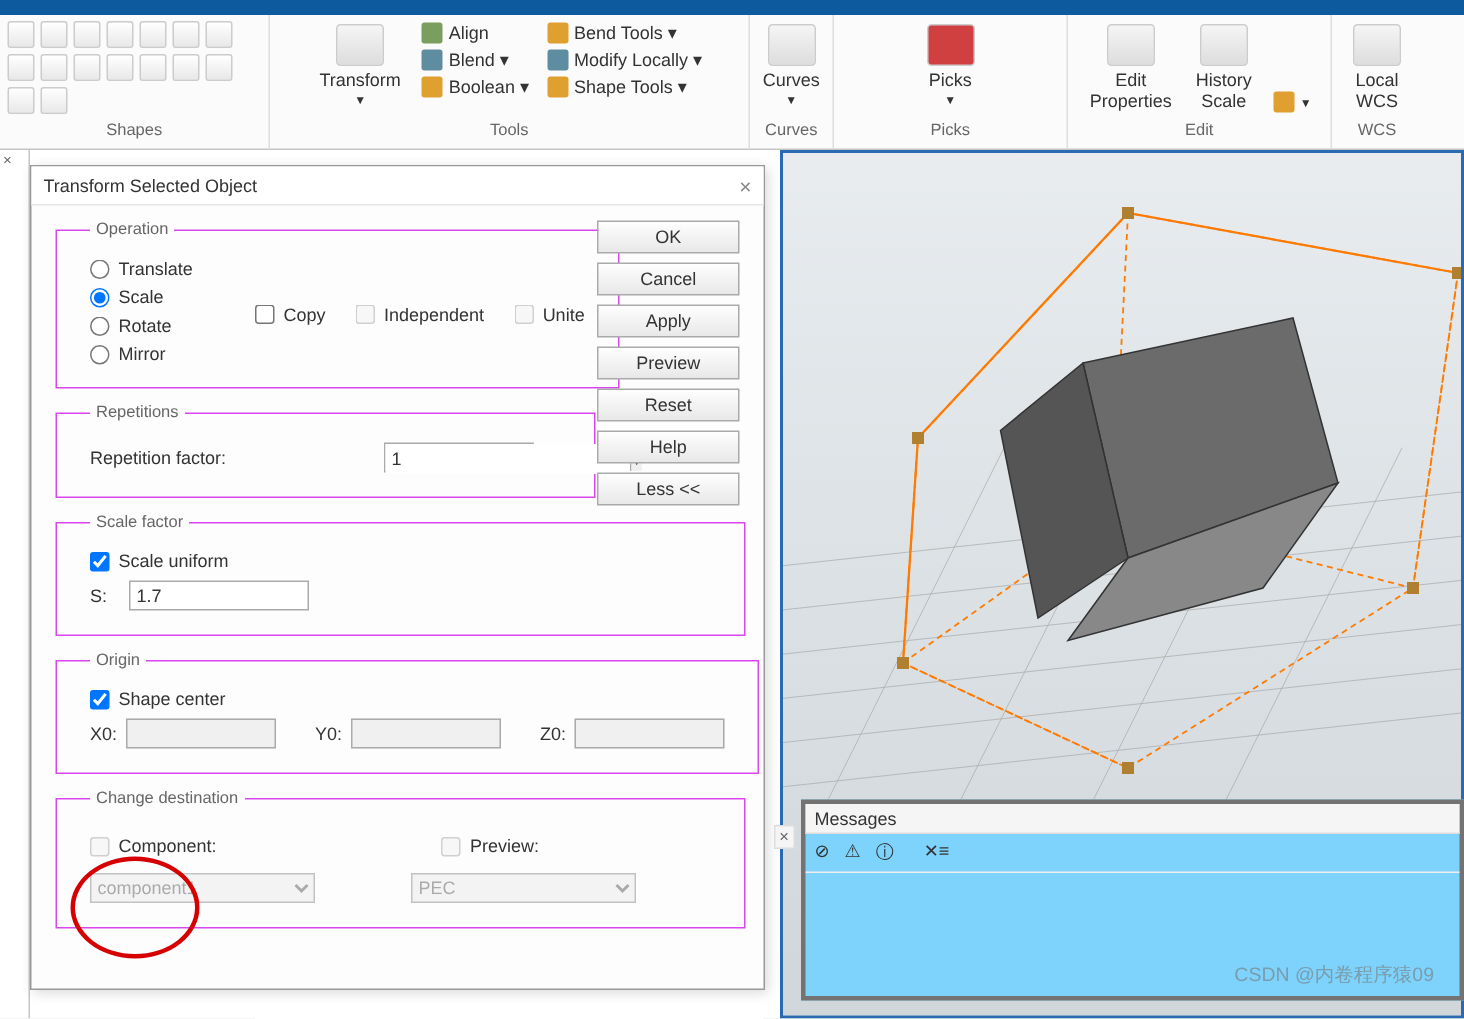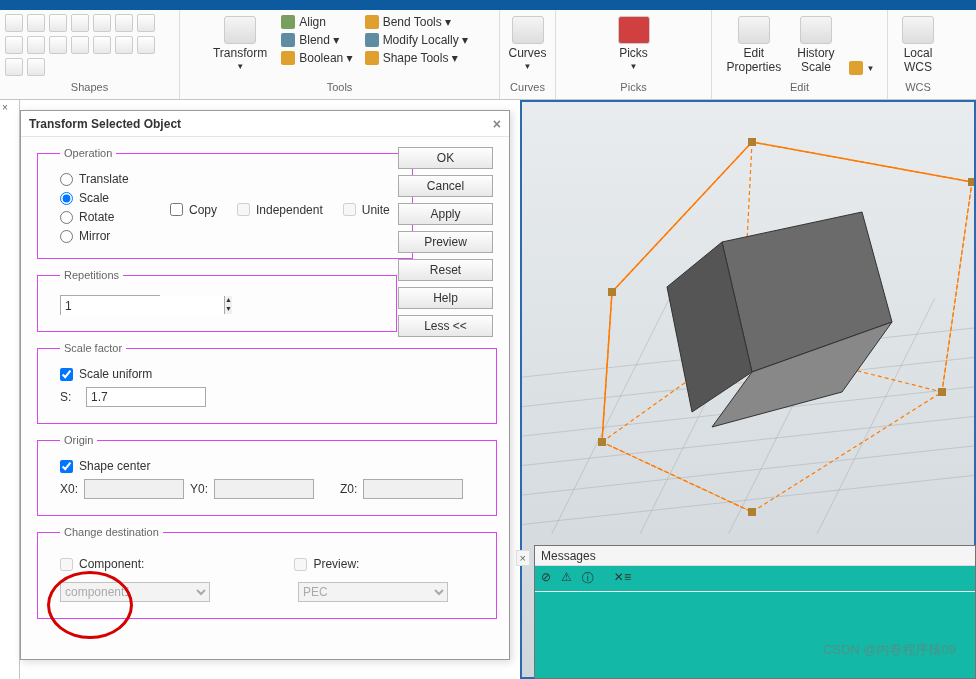--- a/index.html
+++ b/index.html
@@ -13,42 +13,42 @@
 .bigbtn{display:flex;flex-direction:column;align-items:center;gap:2px;padding:2px 6px;color:#666}
 .bigbtn .bigi{width:32px;height:28px;background:linear-gradient(#f5f5f5,#ddd);border:1px solid #ccc;border-radius:3px}
 .menucol{display:flex;flex-direction:column;gap:2px;font-size:11px;color:#444}
 .menucol div{display:flex;align-items:center;gap:4px;padding:1px 4px}
 .mi{width:14px;height:14px;background:#e0a030;border-radius:2px}
 .mi.b{background:#7a9e5e}.mi.c{background:#5e8ca0}.mi.d{background:#c05050}
 .content{display:flex;height:calc(100% - 100px)}
 .sidebar{width:20px;background:#fff;border-right:1px solid #c5c5c5}
 .sidebar .x{font-size:10px;padding:2px;color:#666}
 .dialog{position:absolute;left:20px;top:110px;width:490px;height:550px;background:#fdfdfd;border:1px solid #999;box-shadow:2px 2px 8px rgba(0,0,0,.15)}
-.dlg-title{height:26px;background:#fff;border-bottom:1px solid #e5e5e5;display:flex;align-items:center;justify-content:space-between;padding:0 8px;color:#888;font-weight:700}
+.dlg-title{height:26px;background:#fff;border-bottom:1px solid #e5e5e5;display:flex;align-items:center;justify-content:space-between;padding:0 8px;color:#888;font-weight:400}
 .dlg-title .close{font-size:14px;color:#888;cursor:pointer}
 .dlg-body{position:relative;padding:10px 16px}
 fieldset{border:1px solid #d946ef;padding:8px 22px 10px;margin-bottom:10px}
 legend{color:#666;padding:0 4px;font-size:11px}
 .radio,.check{display:flex;align-items:center;gap:6px;margin:5px 0}
 .radio input,.check input{width:13px;height:13px}
 .btns{position:absolute;right:16px;top:10px;display:flex;flex-direction:column;gap:6px}
 .btn{width:95px;height:22px;background:linear-gradient(#fefefe,#e8e8e8);border:1px solid #aaa;display:flex;align-items:center;justify-content:center;cursor:pointer}
 .row{display:flex;align-items:center;gap:6px;margin:6px 0}
 input[type=text]{border:1px solid #aaa;padding:2px 4px;height:20px}
 input[type=text]:disabled{background:#f0f0f0;color:#999}
 .spin{width:100px;height:20px;border:1px solid #aaa;display:flex}
 .spin input{border:none;flex:1;padding:0 4px}
 .spin .arrows{width:16px;border-left:1px solid #aaa;display:flex;flex-direction:column}
 .spin .arrows div{flex:1;font-size:7px;text-align:center;line-height:8px;background:#f0f0f0;cursor:pointer}
 select{border:1px solid #aaa;height:20px;width:150px;background:#f0f0f0;color:#888}
 .viewport{flex:1;background:linear-gradient(#e8ecef,#d0d6da);position:relative;overflow:hidden;border:2px solid #2a6ab0}
 .grid{position:absolute;inset:0}
 .grid line{stroke:#aaa;stroke-width:0.5}
 .boxwrap{position:absolute;left:50px;top:10px}
-.messages{position:absolute;right:0;bottom:0;width:442px;height:134px;background:#14b8a6;border:1px solid #737373}
+.messages{position:absolute;right:0;bottom:12px;width:442px;height:134px;background:#7dd3fc;border:3px solid #737373}
 .messages .hd{height:20px;background:#f5f5f5;border-bottom:1px solid #ddd;padding:2px 6px;font-size:11px;color:#555;display:flex;align-items:center;justify-content:space-between}
 .messages .tb{padding:4px 6px;display:flex;gap:10px;color:#999;border-bottom:1px solid #eee}
 .messages .tb span{font-size:12px}
 .circle{position:absolute;left:26px;top:460px;width:86px;height:68px;border:3px solid #d60000;border-radius:50%;pointer-events:none}
 .watermark{position:absolute;right:20px;bottom:20px;color:rgba(120,120,120,.6);font-size:13px}
 .msg-close{position:absolute;right:446px;bottom:113px;font-size:11px;color:#666;background:#f5f5f5;padding:1px 3px;border:1px solid #ddd}
 </style>
 </head>
 <body>
 
@@ -263,20 +263,21 @@
       <div class="btn">Apply</div>
       <div class="btn">Preview</div>
       <div class="btn">Reset</div>
       <div class="btn">Help</div>
       <div class="btn">Less &lt;&lt;</div>
     </div>
 
     <fieldset style="width:360px">
       <legend>Repetitions</legend>
       <div class="row">
+        <span style="width:190px">Repetition factor:</span>
         <div class="spin">
           <input type="text" value="1" style="">
           <div class="arrows">
               <div>▲</div>
               <div>▼</div>
             </div>
         </div>
       </div>
     </fieldset>
 
@@ -294,40 +295,40 @@
 
     <fieldset style="width:460px">
       <legend>Origin</legend>
       <label class="check">
           <input type="checkbox" checked="" style="">
           <span>Shape center</span>
         </label>
       <div class="row">
         <span>X0:</span>
           <input type="text" disabled="" style="width: 100px;">
-        <span style="">Y0:</span>
+        <span style="margin-left:20px">Y0:</span>
           <input type="text" disabled="" style="width: 100px;">
         <span style="margin-left:20px">Z0:</span>
           <input type="text" disabled="" style="width: 100px;">
       </div>
     </fieldset>
 
     <fieldset style="width:460px">
       <legend>Change destination</legend>
       <div class="row" style="gap:40px">
         <label class="check" style="color:#bbb">
             <input type="checkbox" disabled="" style="">
             <span>Component:</span>
           </label>
         <label class="check" style="color:#bbb;margin-left:110px">
             <input type="checkbox" disabled="" style="">
             <span>Preview:</span>
           </label>
       </div>
-      <div class="row" style="gap:38px">
+      <div class="row" style="gap:14px">
         <select disabled=""><option>component1</option></select>
         <select disabled="" style="margin-left:50px"><option>PEC</option></select>
       </div>
     </fieldset>
   </div>
   <div class="circle"></div>
 </div>
 
 <div class="msg-close">×</div>
 <div class="messages">

